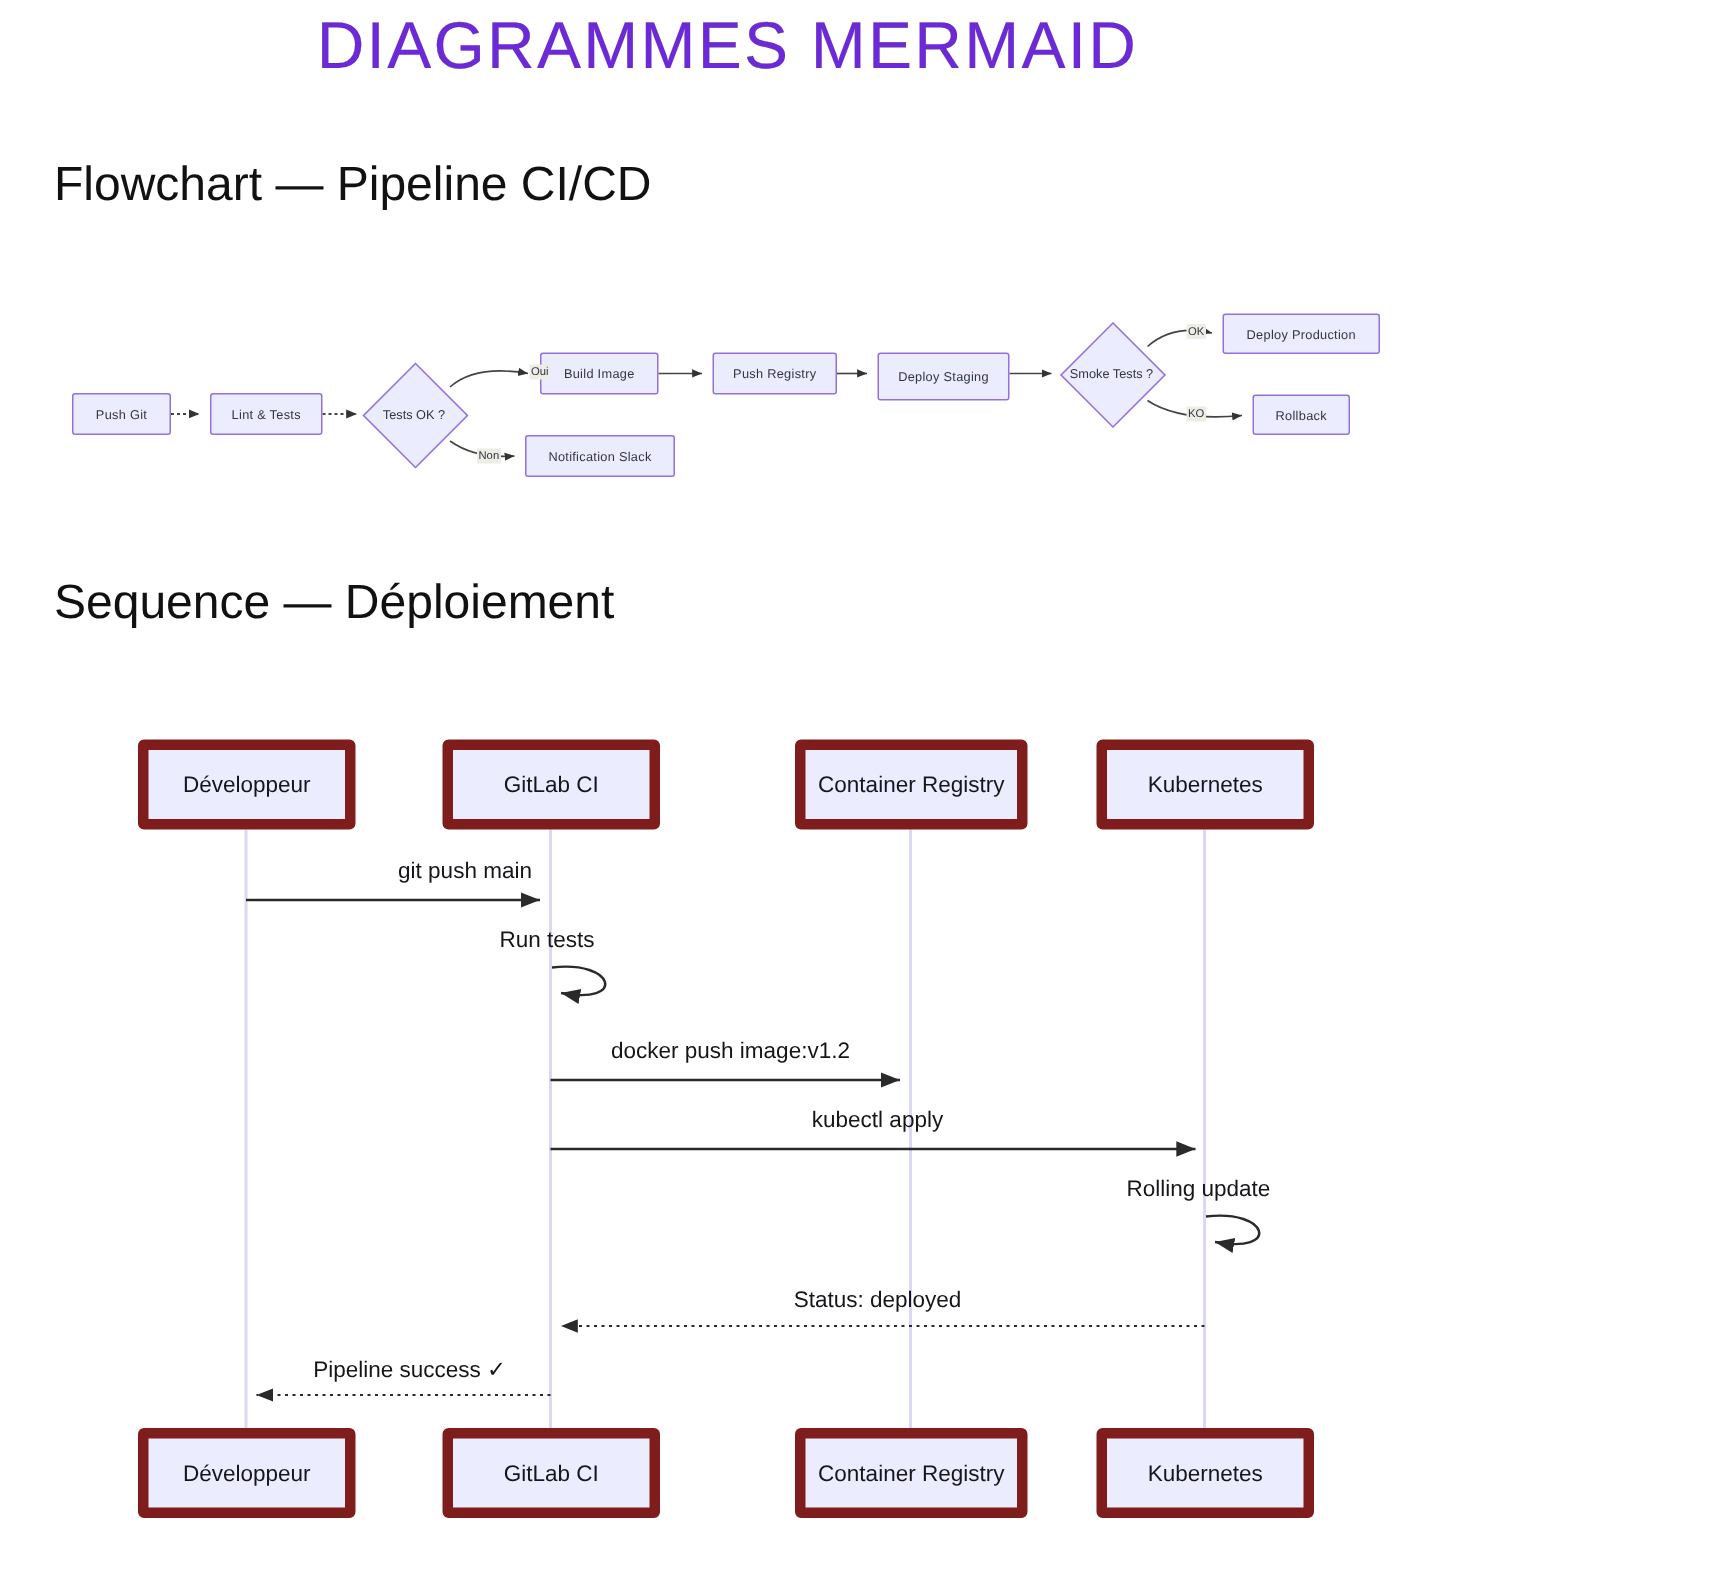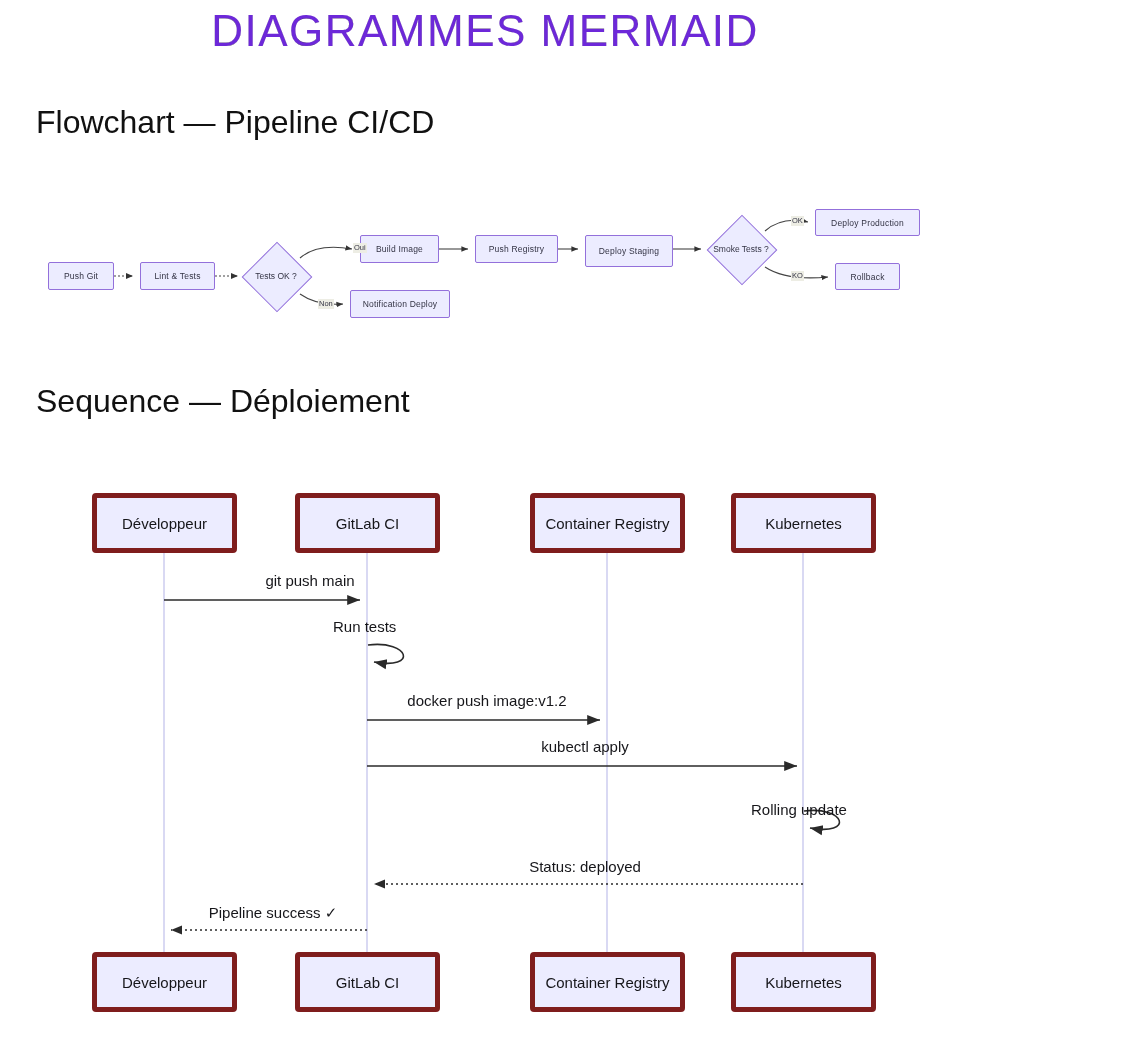--- a/index.html
+++ b/index.html
@@ -85,21 +85,21 @@
     padding: 0 1px;
     white-space: nowrap;
     line-height: 10px;
   }
 
   
   .sq-actor {
     position: absolute;
     box-sizing: border-box;
     background: #ECECFF;
-    border: 5px solid #7f1d1d;
+    border: 7px solid #7f1d1d;
     border-radius: 4px;
     display: flex;
     align-items: center;
     justify-content: center;
     font-family: "Liberation Sans", sans-serif;
     font-size: 15px;
     color: #16161a;
     white-space: nowrap;
   }
   .sq-msg {
@@ -144,21 +144,21 @@
   <path d="M765,267 Q786,281 828,277" stroke="#444" stroke-width="1.1" fill="none" marker-end="url(#fc-arrow)"></path>
 </svg>
 
 <div class="fc-node" style="left:48px;  top:262px; width:66px;  height:28px;">Push Git</div>
 <div class="fc-node" style="left:140px; top:262px; width:75px;  height:28px;">Lint &amp; Tests</div>
 
 <div class="fc-diamond" style="left:252px; top:252px; width:48px; height:48px;"></div>
 <div class="fc-diamond-label" style="left:240px; top:271px; width:72px;">Tests OK ?</div>
 
 <div class="fc-node" style="left:360px; top:235px; width:79px;  height:28px;">Build Image</div>
-<div class="fc-node" style="left:350px; top:290px; width:100px; height:28px;">Notification Deploy</div>
+<div class="fc-node" style="left:350px; top:290px; width:100px; height:28px;">Notification Slack</div>
 <div class="fc-node" style="left:475px; top:235px; width:83px;  height:28px;">Push Registry</div>
 <div class="fc-node" style="left:585px; top:235px; width:88px;  height:32px;">Deploy Staging</div>
 
 <div class="fc-diamond" style="left:717px; top:225px; width:48px; height:48px;"></div>
 <div class="fc-diamond-label" style="left:703px; top:244px; width:76px;">Smoke Tests ?</div>
 
 <div class="fc-node" style="left:815px; top:209px; width:105px; height:27px;">Deploy Production</div>
 <div class="fc-node" style="left:835px; top:263px; width:65px;  height:27px;">Rollback</div>
 
 <div class="fc-edge-label" style="left:329px; top:243px;margin-left:24px;">Oui</div>
@@ -205,15 +205,15 @@
 
 <div class="sq-actor" style="left:92px;  top:952px; width:145px; height:60px;">Développeur</div>
 <div class="sq-actor" style="left:295px; top:952px; width:145px; height:60px;">GitLab CI</div>
 <div class="sq-actor" style="left:530px; top:952px; width:155px; height:60px;">Container Registry</div>
 <div class="sq-actor" style="left:731px; top:952px; width:145px; height:60px;">Kubernetes</div>
 
 <div class="sq-msg" style="left:164px; top:572px; width:196px;margin-left:48px;">git push main</div>
 <div class="sq-msg" style="left:333px; top:618px;">Run tests</div>
 <div class="sq-msg" style="left:367px; top:692px; width:240px;">docker push image:v1.2</div>
 <div class="sq-msg" style="left:367px; top:738px; width:436px;">kubectl apply</div>
-<div class="sq-msg" style="left:751px; top:784px;margin-top:17px;">Rolling update</div>
+<div class="sq-msg" style="left:751px; top:784px;">Rolling update</div>
 <div class="sq-msg" style="left:367px; top:858px; width:436px;">Status: deployed</div>
 <div class="sq-msg" style="left:164px; top:904px; width:218px;">Pipeline success ✓</div>
 
 </body></html>

